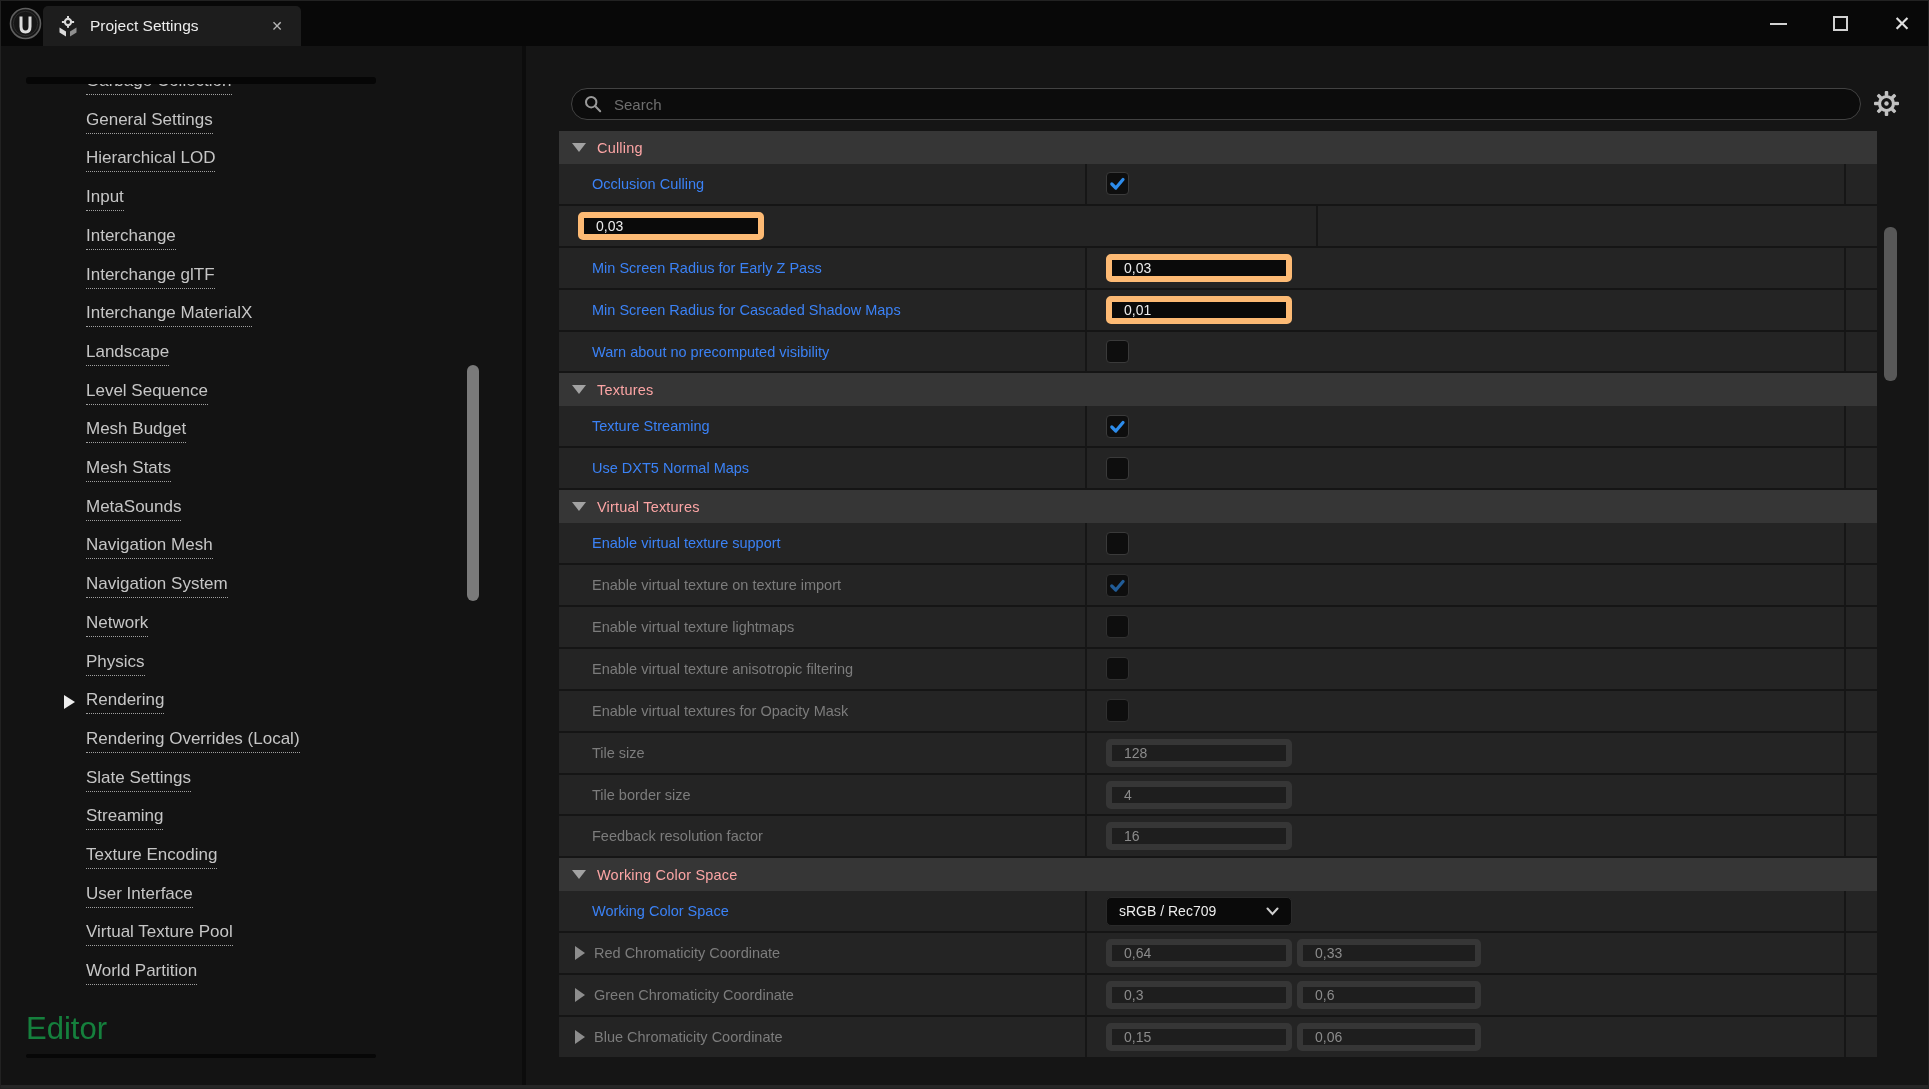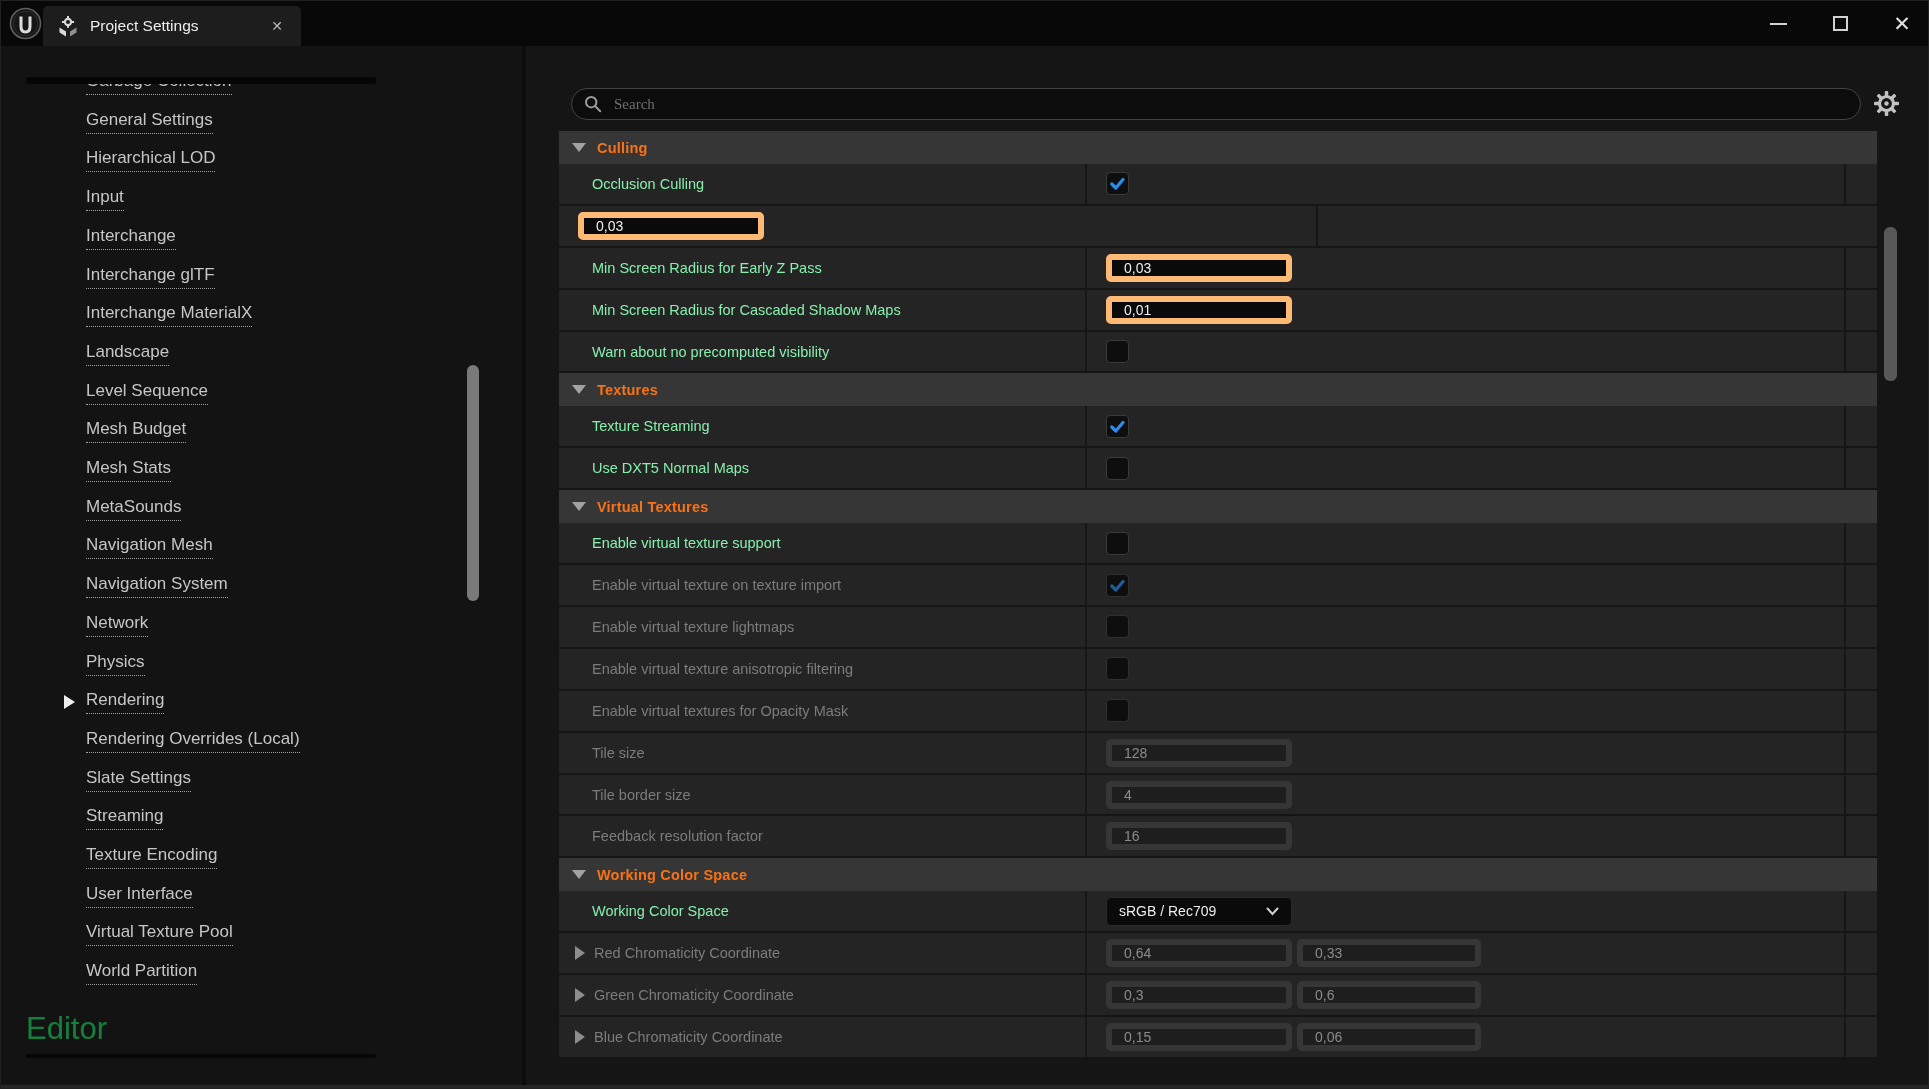--- a/index.html
+++ b/index.html
@@ -33,36 +33,36 @@
   .sb-footer { position:absolute; left:25px; top:965px; font-size:31px; color:#15803d; }
   .sb-divider { position:absolute; left:25px; top:1008px; width:350px; height:4px; background:#070707; border-radius:2px; }
   .sb-scroll { position:absolute; left:466px; top:319px; width:12px; height:236px; background:#7a7a7a; border-radius:6px; cursor:pointer; }
   .v-seam { position:absolute; left:521px; top:45px; bottom:0; width:4px; background:#0c0c0c; }
 
   
   .main { position:absolute; left:525px; top:45px; right:0; bottom:0; background:#151515; }
   .searchbar { position:absolute; left:45px; top:42px; width:1290px; height:32px; background:#0c0c0c;
                border:1px solid #424242; border-radius:16px; display:flex; align-items:center; padding:0 12px; }
   .searchbar svg { flex:0 0 auto; margin-right:12px; }
-  .search-input { flex:1; background:transparent; border:none; outline:none; color:#dddddd; font-size:15px; font-family:Liberation Serif, serif; }
+  .search-input { flex:1; background:transparent; border:none; outline:none; color:#dddddd; font-size:15px; font-family:Liberation Sans, sans-serif; }
   .search-input::placeholder { color:#6f6f6f; }
   .panel-gear { position:absolute; left:1347px; top:44px; width:27px; height:27px; cursor:pointer; }
 
   .settings { position:absolute; left:33px; top:85px; width:1318px; }
   .sec-header { height:33px; background:#363636; display:flex; align-items:center; padding-left:13px; cursor:pointer; }
   .caret-down { width:0; height:0; border-left:7px solid transparent; border-right:7px solid transparent;
                 border-top:9px solid #a2a2a2; margin-right:11px; }
-  .sec-title { color:#f97316; font-size:14.5px; font-weight:bold; letter-spacing:.2px; }
+  .sec-title { color:#fca5a5; font-size:14.5px; font-weight:normal; letter-spacing:.2px; }
 
   .row { display:flex; height:41.9px; background:#242424; border-bottom:2px solid #151515; }
   .col-label { width:528px; border-right:2px solid #161616; display:flex; align-items:center; padding-left:33px; position:relative; }
   .col-label.has-exp { padding-left:16px; }
   .caret-right { width:0; height:0; border-top:7px solid transparent; border-bottom:7px solid transparent;
                  border-left:10px solid #8d8d8d; margin-right:9px; cursor:pointer; flex:0 0 auto; }
-  .lbl { color:#86efac; font-size:14.5px; white-space:nowrap; }
+  .lbl { color:#3b82f6; font-size:14.5px; white-space:nowrap; }
   .row.dim .lbl { color:#7c7c7c; }
   .col-value { width:759px; border-right:2px solid #161616; display:flex; align-items:center; padding-left:19px; gap:5px; }
   .col-rest { flex:1; }
 
   .cb { width:23px; height:23px; background:#0e0e0e; border:1px solid #3a3a3a; border-radius:4px;
         display:flex; align-items:center; justify-content:center; cursor:pointer; }
   .row.dim .cb { border-color:#303030; cursor:default; }
   .cb svg { display:none; }
   .cb.checked svg { display:block; }
   .row.dim .cb.checked svg { opacity:.62; }

